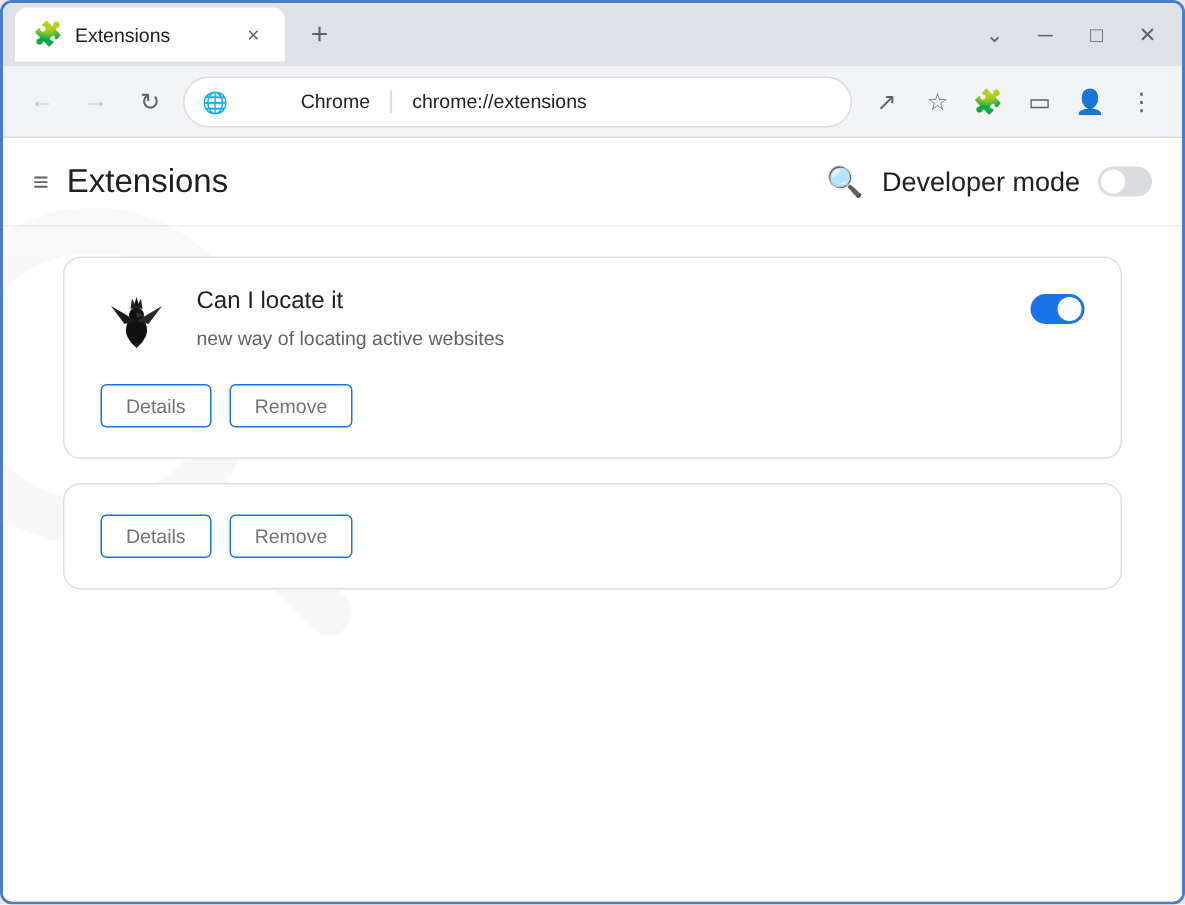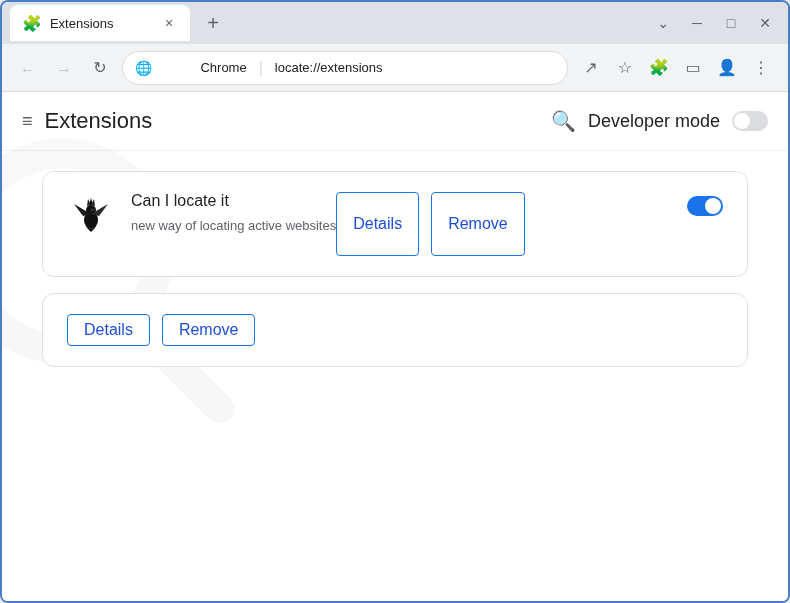--- a/index.html
+++ b/index.html
@@ -245,21 +245,21 @@
     }
 
     
     .extension-card {
       background: #fff;
       border: 1px solid #e0e0e0;
       border-radius: 12px;
       padding: 20px 24px;
       margin-bottom: 16px;
       display: flex;
-      flex-direction: row;
+      flex-direction: column;
       position: relative;
     }
     .extension-card-top {
       display: flex;
       align-items: flex-start;
       gap: 16px;
       margin-bottom: 16px;
     }
     .extension-icon-wrapper {
       width: 48px;
@@ -334,22 +334,22 @@
 
     .extension-card-bottom {
       display: flex;
       gap: 12px;
     }
     .ext-btn {
       padding: 6px 16px;
       border: 1px solid #1a73e8;
       border-radius: 4px;
       background: #fff;
-      color: #1d4ed8;
-      font-size: 16px;
+      color: #737373;
+      font-size: 13px;
       cursor: pointer;
       font-weight: 500;
     }
 
     
     .bg-magnifier {
       position: absolute;
       top: -20px;
       left: -60px;
       width: 300px;
@@ -381,21 +381,21 @@
 
   <div class="toolbar">
     <div class="nav-btn disabled">←</div>
     <div class="nav-btn disabled">→</div>
     <div class="nav-btn">↻</div>
 
     <div class="address-bar">
       <span class="address-bar-icon">🌐</span>
       <span class="address-chrome">Chrome</span>
       <span class="address-separator">|</span>
-      <span class="address-url">locate://extensions</span>
+      <span class="address-url">chrome://extensions</span>
     </div>
 
     <div class="toolbar-actions">
       <div class="toolbar-action-btn">↗</div>
       <div class="toolbar-action-btn">☆</div>
       <div class="toolbar-action-btn">🧩</div>
       <div class="toolbar-action-btn">▭</div>
       <div class="toolbar-action-btn">👤</div>
       <div class="toolbar-action-btn">⋮</div>
     </div>

